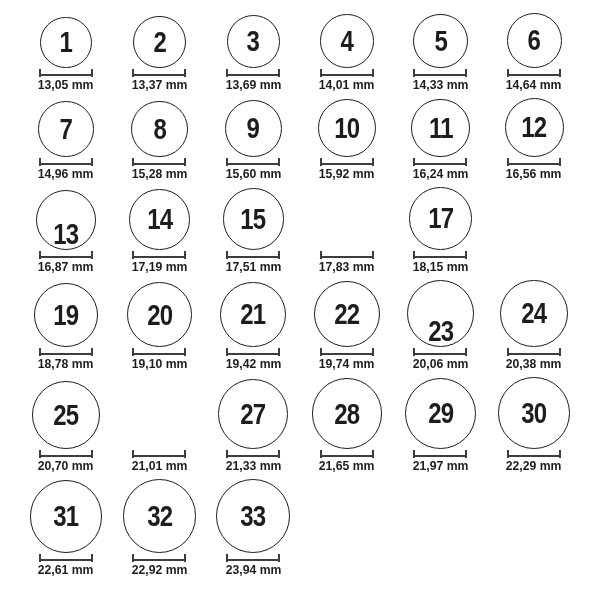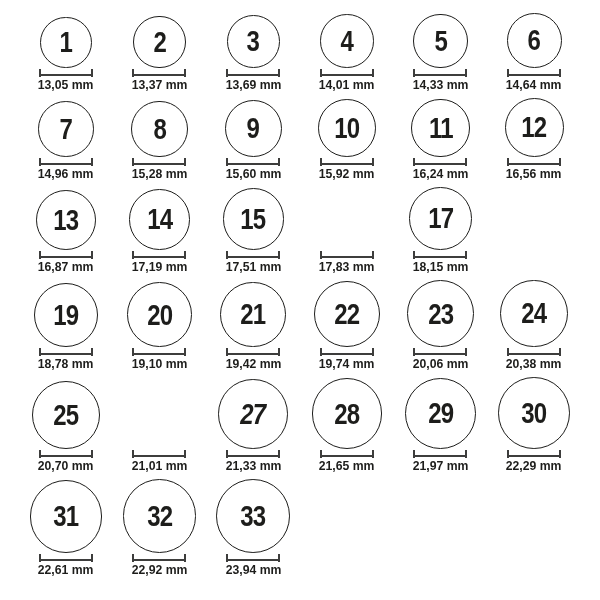--- a/index.html
+++ b/index.html
@@ -195,21 +195,21 @@
       <span class="num">12</span>
     </div>
     <div class="dim">
       <span class="bar"></span>
     </div>
     <div class="label">16,56 mm</div>
   </div>
 </div>
     <div class="row">
   <div class="cell">
-    <div class="circle" style="width: 59.8px; height: 59.8px;">
+    <div class="circle" style="width: 59.8px; height: 59.8px; align-items: flex-end;">
       <span class="num">13</span>
     </div>
     <div class="dim">
       <span class="bar"></span>
     </div>
     <div class="label">16,87 mm</div>
   </div>
 
   <div class="cell">
     <div class="circle" style="width: 60.5px; height: 60.5px;">
@@ -284,21 +284,21 @@
     <div class="circle" style="width: 66.1px; height: 66.1px;">
       <span class="num">22</span>
     </div>
     <div class="dim">
       <span class="bar"></span>
     </div>
     <div class="label">19,74 mm</div>
   </div>
 
   <div class="cell">
-    <div class="circle" style="width: 66.8px; height: 66.8px;">
+    <div class="circle" style="width: 66.8px; height: 66.8px; align-items: flex-end;">
       <span class="num">23</span>
     </div>
     <div class="dim">
       <span class="bar"></span>
     </div>
     <div class="label">20,06 mm</div>
   </div>
 
   <div class="cell">
     <div class="circle" style="width: 67.5px; height: 67.5px;">
@@ -322,21 +322,21 @@
   </div>
 
   <div class="cell">
     <div class="dim">
       <span class="bar"></span>
     </div>
     <div class="label">21,01 mm</div>
   </div>
 
   <div class="cell">
-    <div class="circle" style="width: 69.6px; height: 69.6px; font-style: italic;">
+    <div class="circle" style="width: 69.6px; height: 69.6px;">
       <span class="num">27</span>
     </div>
     <div class="dim">
       <span class="bar"></span>
     </div>
     <div class="label">21,33 mm</div>
   </div>
 
   <div class="cell">
     <div class="circle" style="width: 70.3px; height: 70.3px;">

